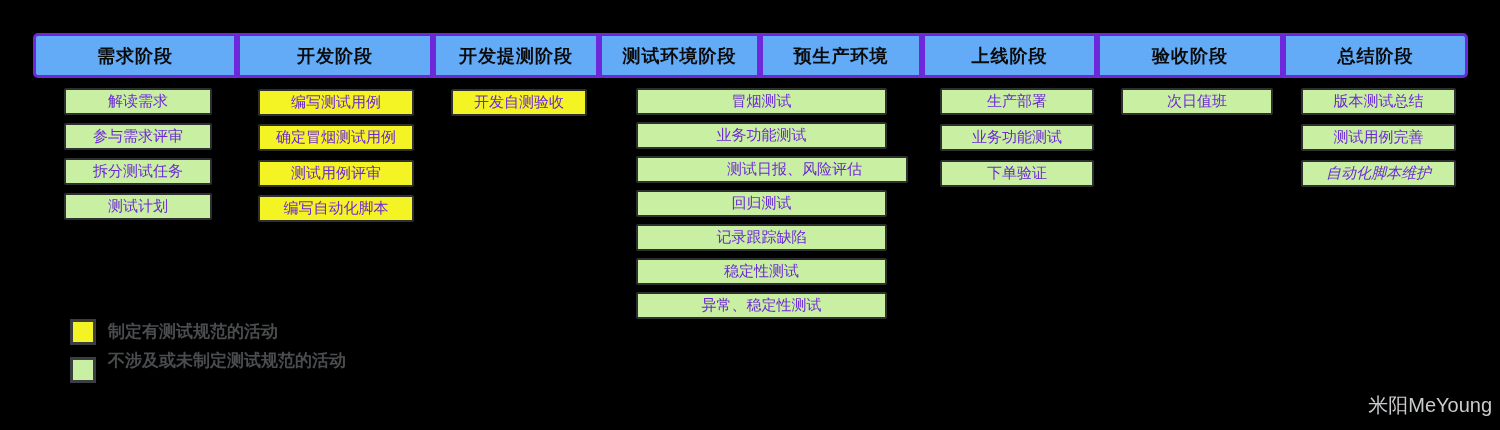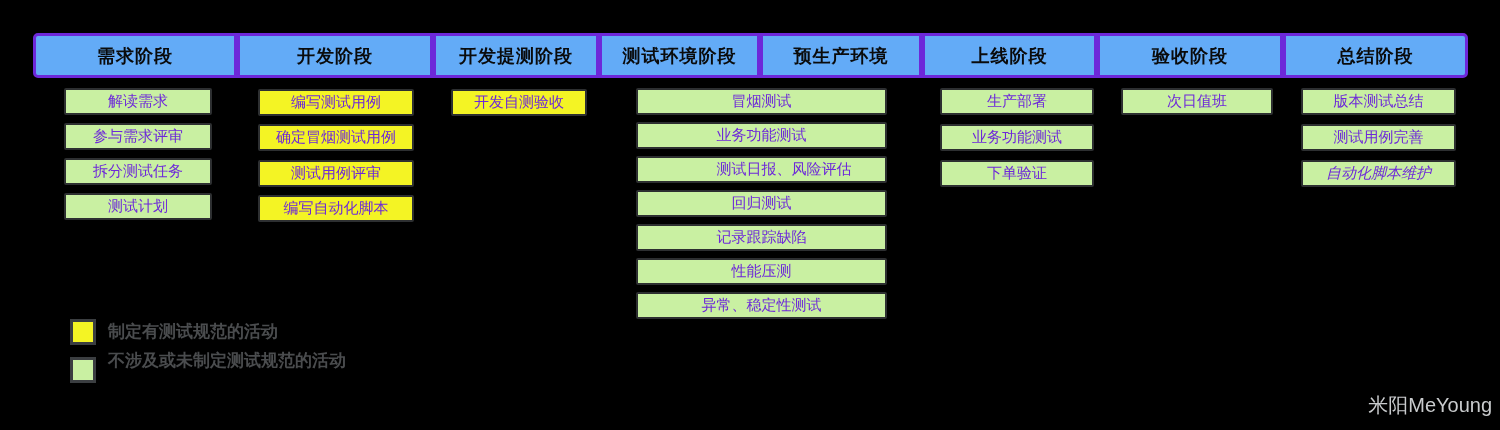--- a/index.html
+++ b/index.html
@@ -93,24 +93,24 @@
 
   <div class="box spec" style="left:258px; top:89px;  width:156px;">编写测试用例</div>
   <div class="box spec" style="left:258px; top:124px; width:156px;">确定冒烟测试用例</div>
   <div class="box spec" style="left:258px; top:160px; width:156px;">测试用例评审</div>
   <div class="box spec" style="left:258px; top:195px; width:156px;">编写自动化脚本</div>
 
   <div class="box spec" style="left:451px; top:89px; width:136px;">开发自测验收</div>
 
   <div class="box nospec" style="left:636px; top:88px;  width:251px;">冒烟测试</div>
   <div class="box nospec" style="left:636px; top:122px; width:251px;">业务功能测试</div>
-  <div class="box nospec" style="left:636px; top:156px; width:251px;padding-left:45px;">测试日报、风险评估</div>
+  <div class="box nospec" style="left:636px; top:156px; width:272px;padding-left:45px;">测试日报、风险评估</div>
   <div class="box nospec" style="left:636px; top:190px; width:251px;">回归测试</div>
   <div class="box nospec" style="left:636px; top:224px; width:251px;">记录跟踪缺陷</div>
-  <div class="box nospec" style="left:636px; top:258px; width:251px;">性能压测</div>
+  <div class="box nospec" style="left:636px; top:258px; width:251px;">稳定性测试</div>
   <div class="box nospec" style="left:636px; top:292px; width:251px;">异常、稳定性测试</div>
 
   <div class="box nospec" style="left:940px; top:88px;  width:154px;">生产部署</div>
   <div class="box nospec" style="left:940px; top:124px; width:154px;">业务功能测试</div>
   <div class="box nospec" style="left:940px; top:160px; width:154px;">下单验证</div>
 
   <div class="box nospec" style="left:1121px; top:88px; width:152px;">次日值班</div>
 
   <div class="box nospec" style="left:1301px; top:88px;  width:155px;">版本测试总结</div>
   <div class="box nospec" style="left:1301px; top:124px; width:155px;">测试用例完善</div>

